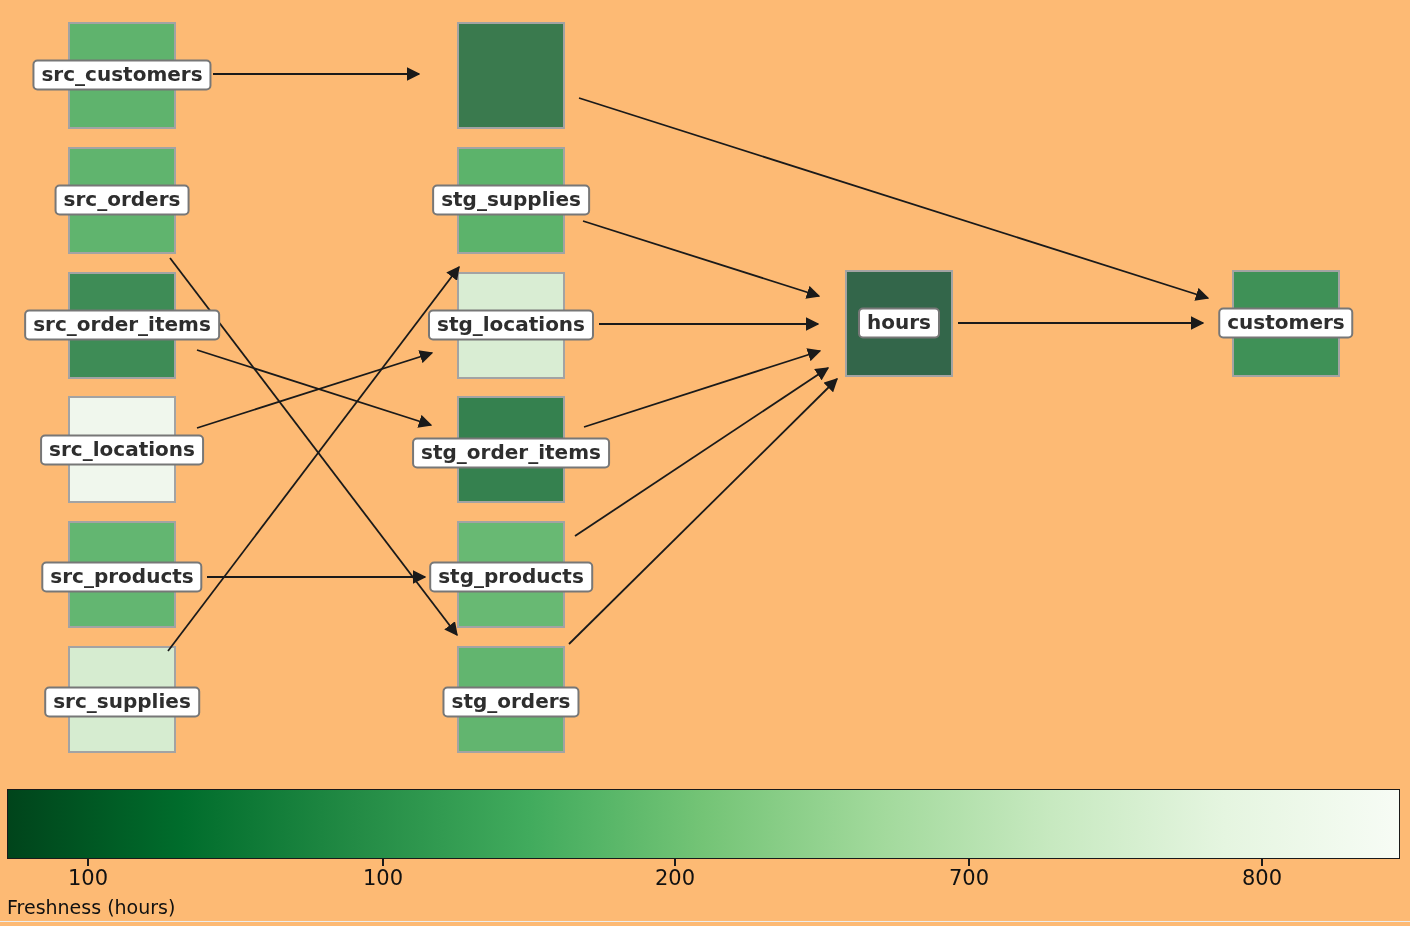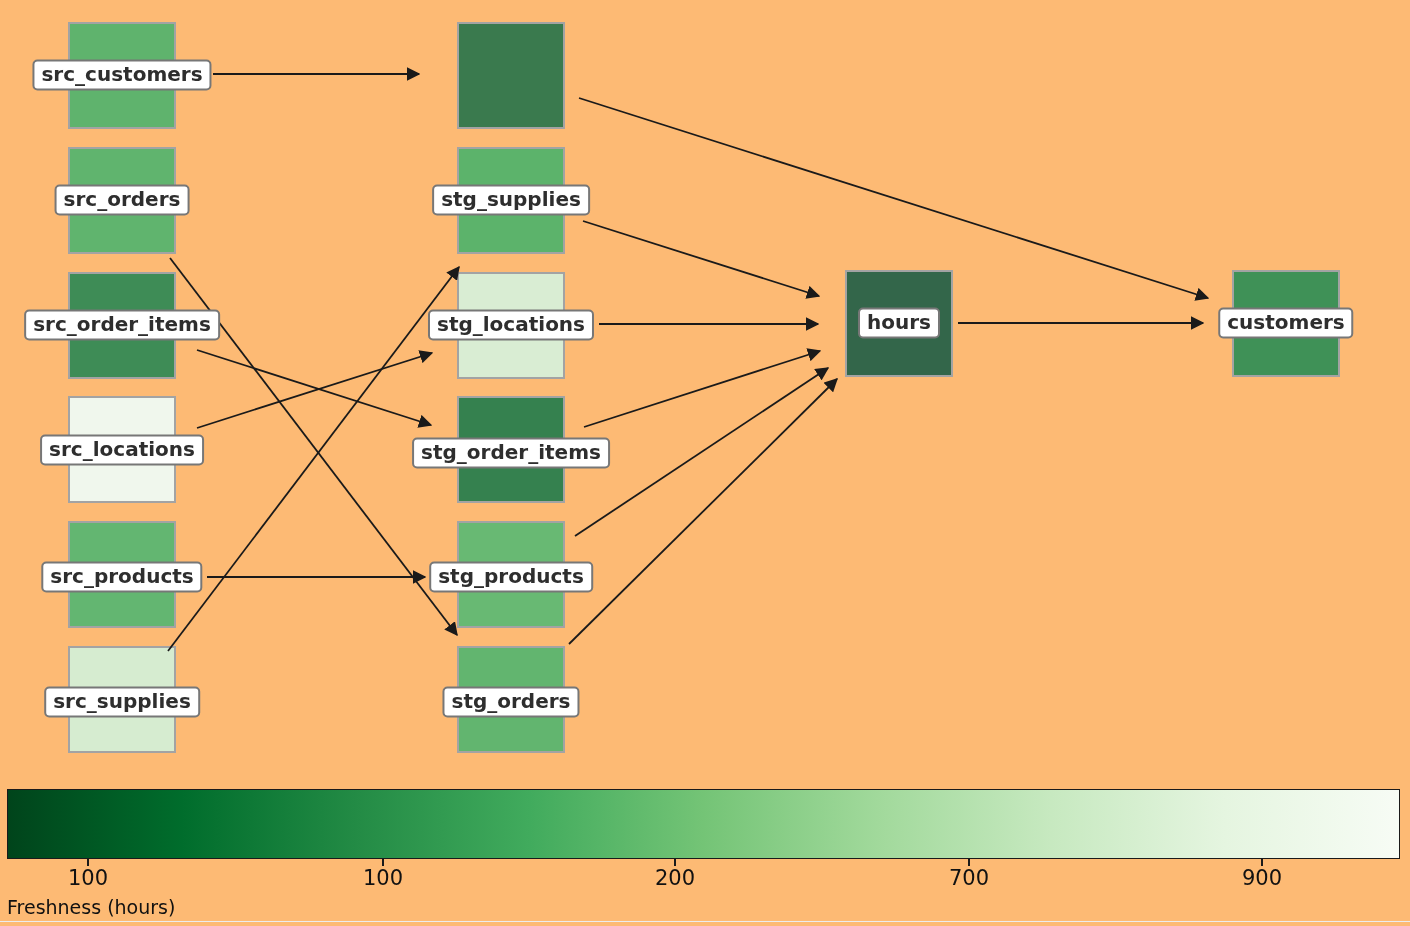--- a/index.html
+++ b/index.html
@@ -76,17 +76,17 @@
   <div class="colorbar" style="background: linear-gradient(90deg, rgb(0, 68, 27), rgb(0, 109, 44), rgb(35, 139, 69), rgb(65, 171, 93), rgb(116, 196, 118), rgb(161, 217, 155), rgb(199, 233, 192), rgb(229, 245, 224), rgb(247, 252, 245));"></div>
   <div class="tick" style="left:87px"></div>
   <div class="tick" style="left:382px"></div>
   <div class="tick" style="left:674px"></div>
   <div class="tick" style="left:968px"></div>
   <div class="tick" style="left:1261px"></div>
   <div class="ticklabel" style="left:88px">100</div>
   <div class="ticklabel" style="left:383px">100</div>
   <div class="ticklabel" style="left:675px">200</div>
   <div class="ticklabel" style="left:969px">700</div>
-  <div class="ticklabel" style="left:1262px">900</div>
+  <div class="ticklabel" style="left:1262px">800</div>
   <div class="axislabel">Freshness (hours)</div>
   <div class="bottom-rule"></div>
 
 </div>
 
 </body></html>

